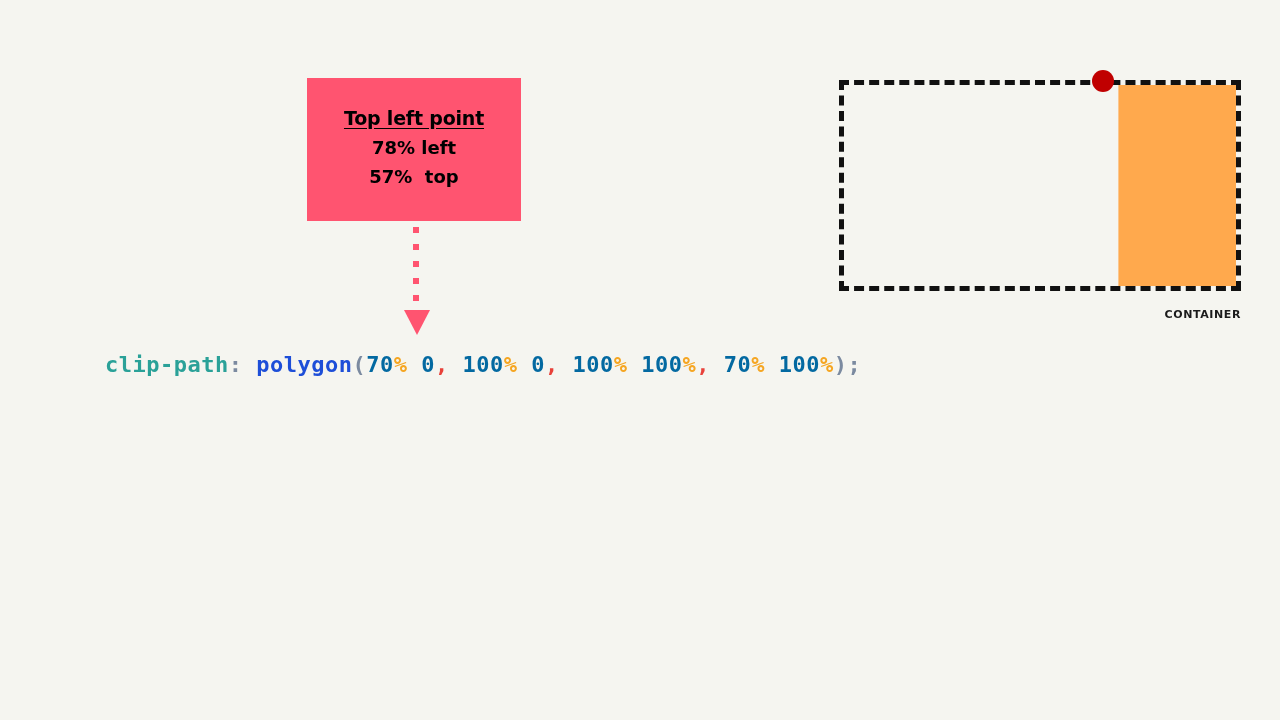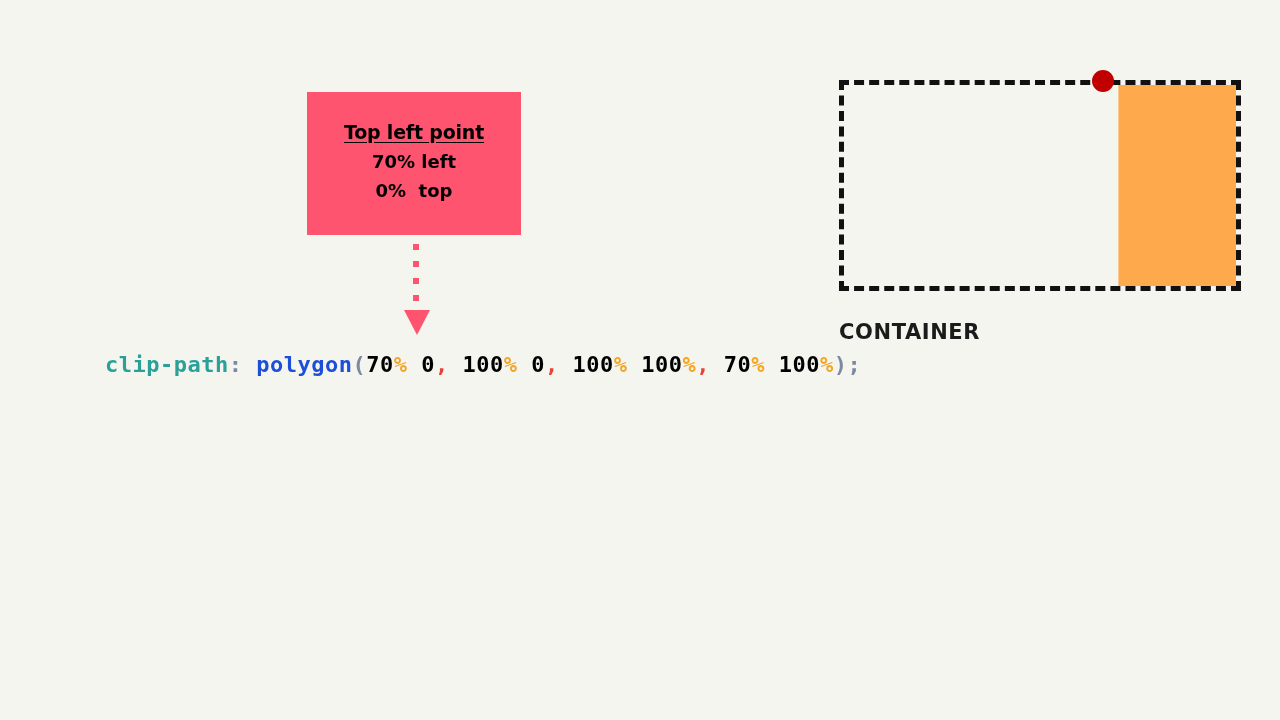--- a/index.html
+++ b/index.html
@@ -16,21 +16,21 @@
   }
   .stage {
     position: absolute;
     inset: 0;
   }
 
   
   .callout {
     position: absolute;
     left: 307px;
-    top: 92px;
+    top: 78px;
     width: 214px;
     height: 143px;
     background: #ff5470;
     display: flex;
     flex-direction: column;
     align-items: center;
     justify-content: flex-start;
     padding-top: 30px;
     box-sizing: border-box;
   }
@@ -111,56 +111,56 @@
     left: 1092px;
     top: 70px;
     width: 22px;
     height: 22px;
     border-radius: 50%;
     background: #c00000;
   }
   .container-label {
     position: absolute;
     left: 839px;
-    top: 320px;
+    top: 308px;
     width: 402px;
-    text-align: left;
-    font-size: 21px;
+    text-align: right;
+    font-size: 11px;
     font-weight: bold;
     letter-spacing: 0.6px;
     color: #1b1b1b;
   }
 
   
   .code-line {
     position: absolute;
     left: 77px;
     top: 352px;
     font-family: "DejaVu Sans Mono", monospace;
     font-size: 22px;
     font-weight: bold;
     white-space: pre;
     letter-spacing: 0.5px;
   }
   .tok-prop   { color: #2aa198; margin-left: 28px; }
   .tok-func   { color: #1d4ed8; }
   .tok-punct  { color: #7b8aa0; }
-  .tok-num    { color: #000000; }
+  .tok-num    { color: #0369a1; }
   .tok-unit   { color: #f5a623; }
   .tok-comma  { color: #e8413a; }
 </style>
 </head>
 <body style="background: rgb(245, 245, 240);">
 
 <div class="stage">
 
   <div class="callout" style="background: rgb(255, 84, 112);">
     <div class="callout-title">Top left point</div>
-    <div class="callout-line">70% left</div>
-    <div class="callout-line">0%  top</div>
+    <div class="callout-line">78% left</div>
+    <div class="callout-line">57%  top</div>
   </div>
 
   <div class="connector">
     <div class="connector-dots"></div>
   </div>
   <div class="arrowhead"></div>
 
   <div class="container-box" style="border-color: rgb(17, 17, 17);">
     <div class="clip-shape" style="background: rgb(255, 169, 77); clip-path: polygon(70% 0px, 100% 0px, 100% 100%, 70% 100%);"></div>
   </div>

